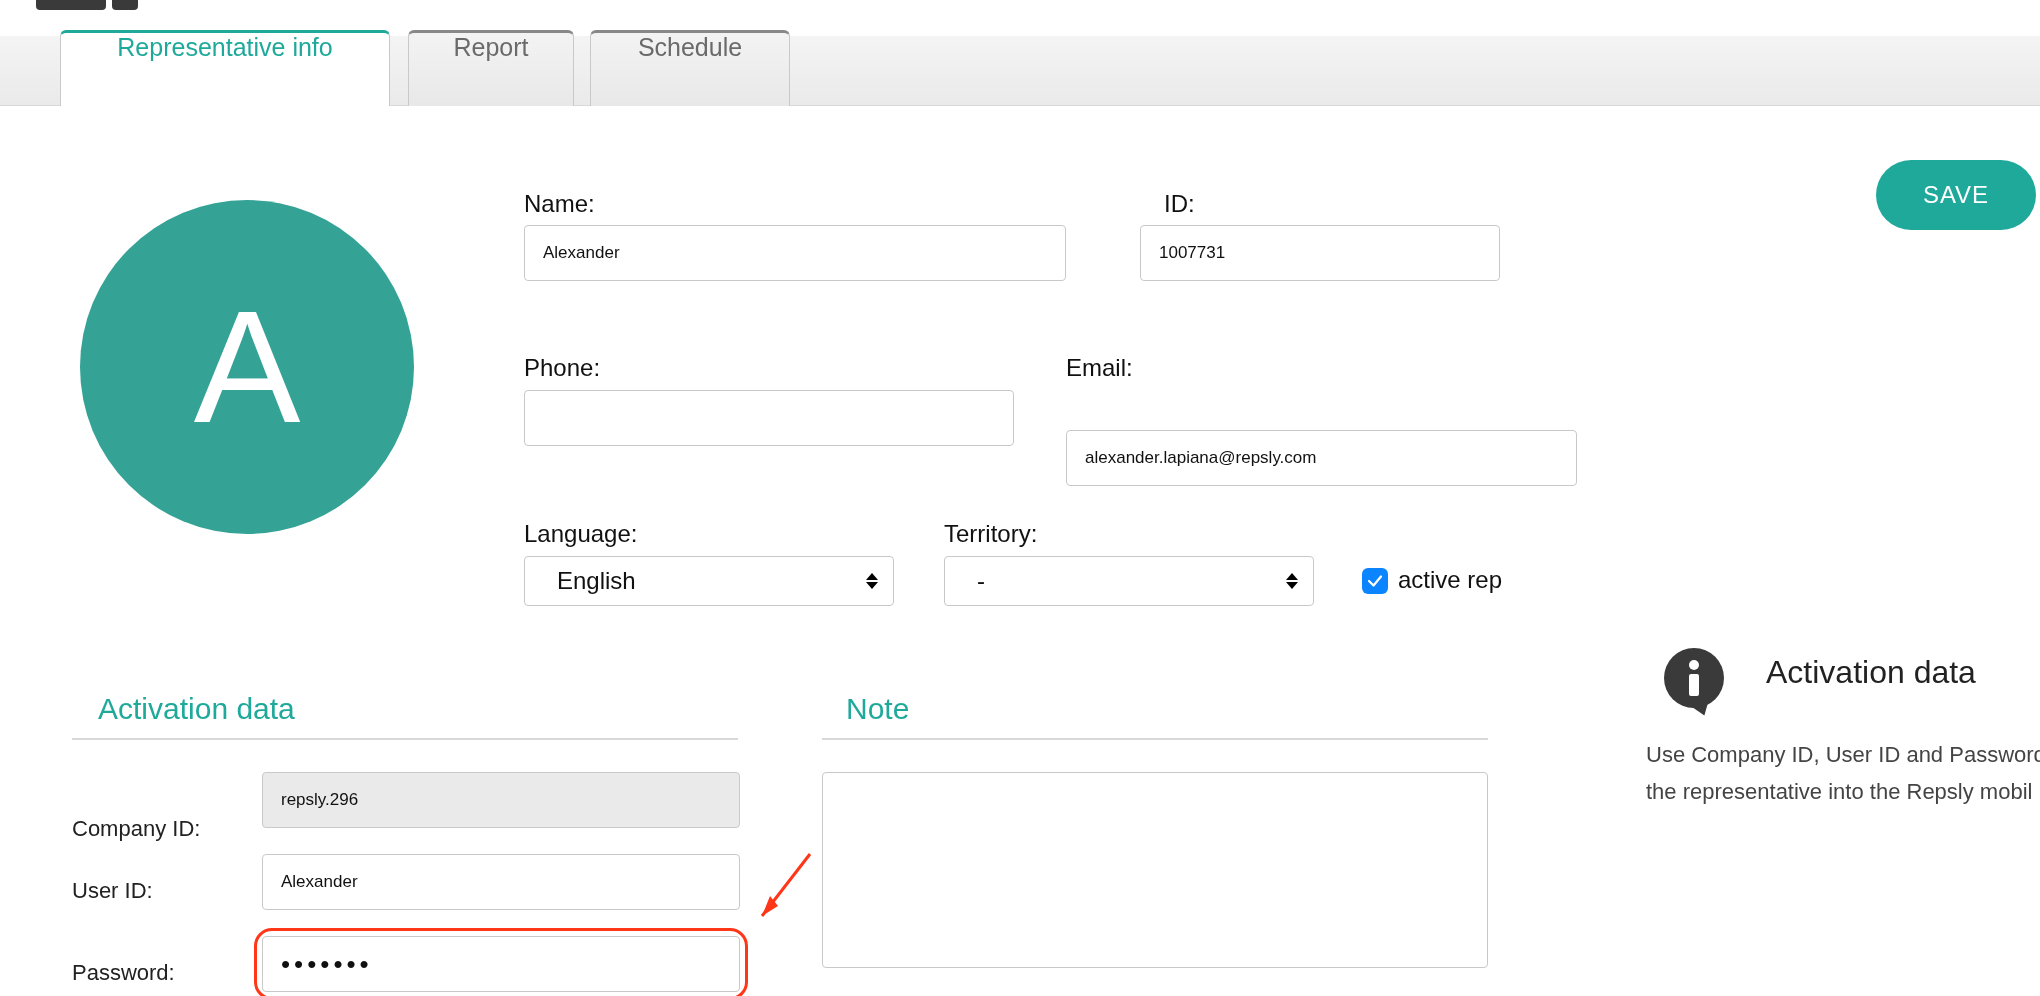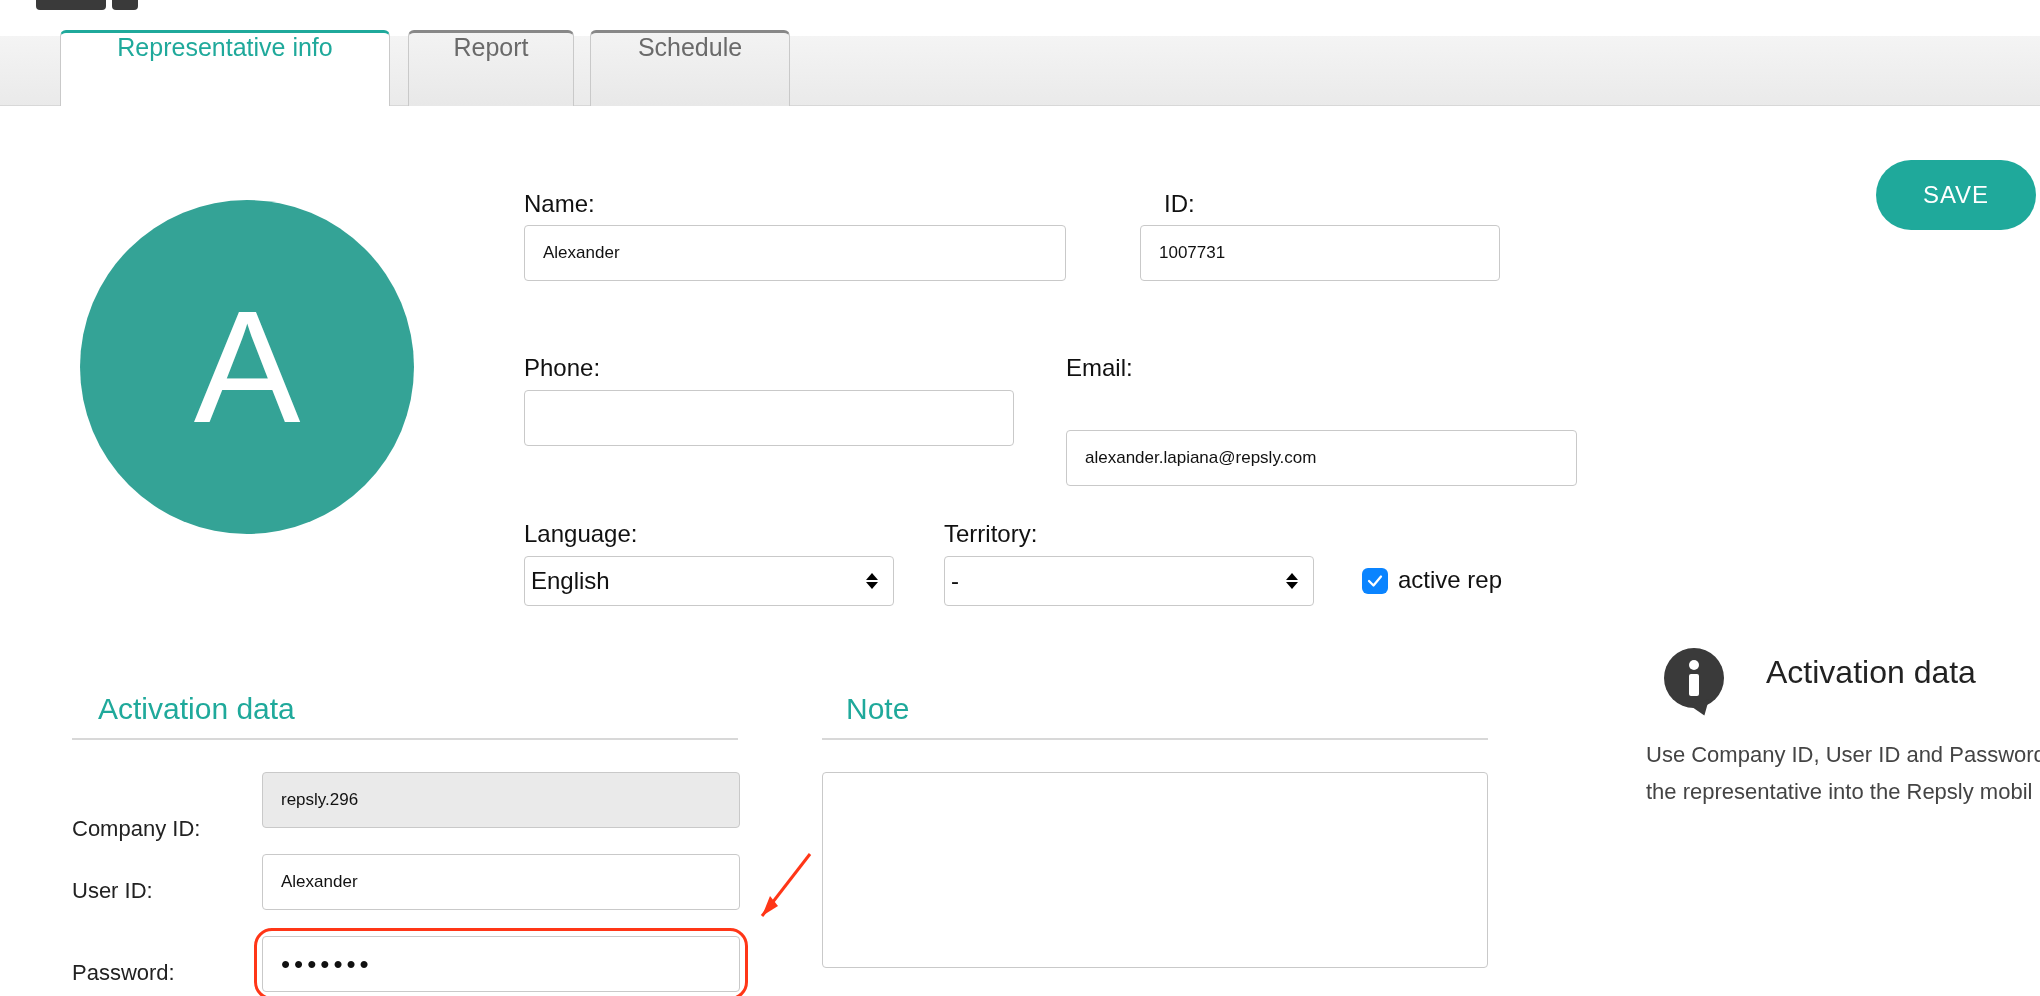--- a/index.html
+++ b/index.html
@@ -96,21 +96,21 @@
   }
   .input.readonly {
     background: #eaeaea;
   }
   .select {
     position: absolute;
     border: 1px solid #c9c9c9;
     border-radius: 4px;
     background: #fff;
     font-size: 24px;
-    padding: 0 6px;
+    padding: 0 32px;
     height: 50px;
     display: flex;
     align-items: center;
     color: #111;
   }
   .select .arrows {
     position: absolute;
     right: 14px;
     top: 50%;
     transform: translateY(-50%);

